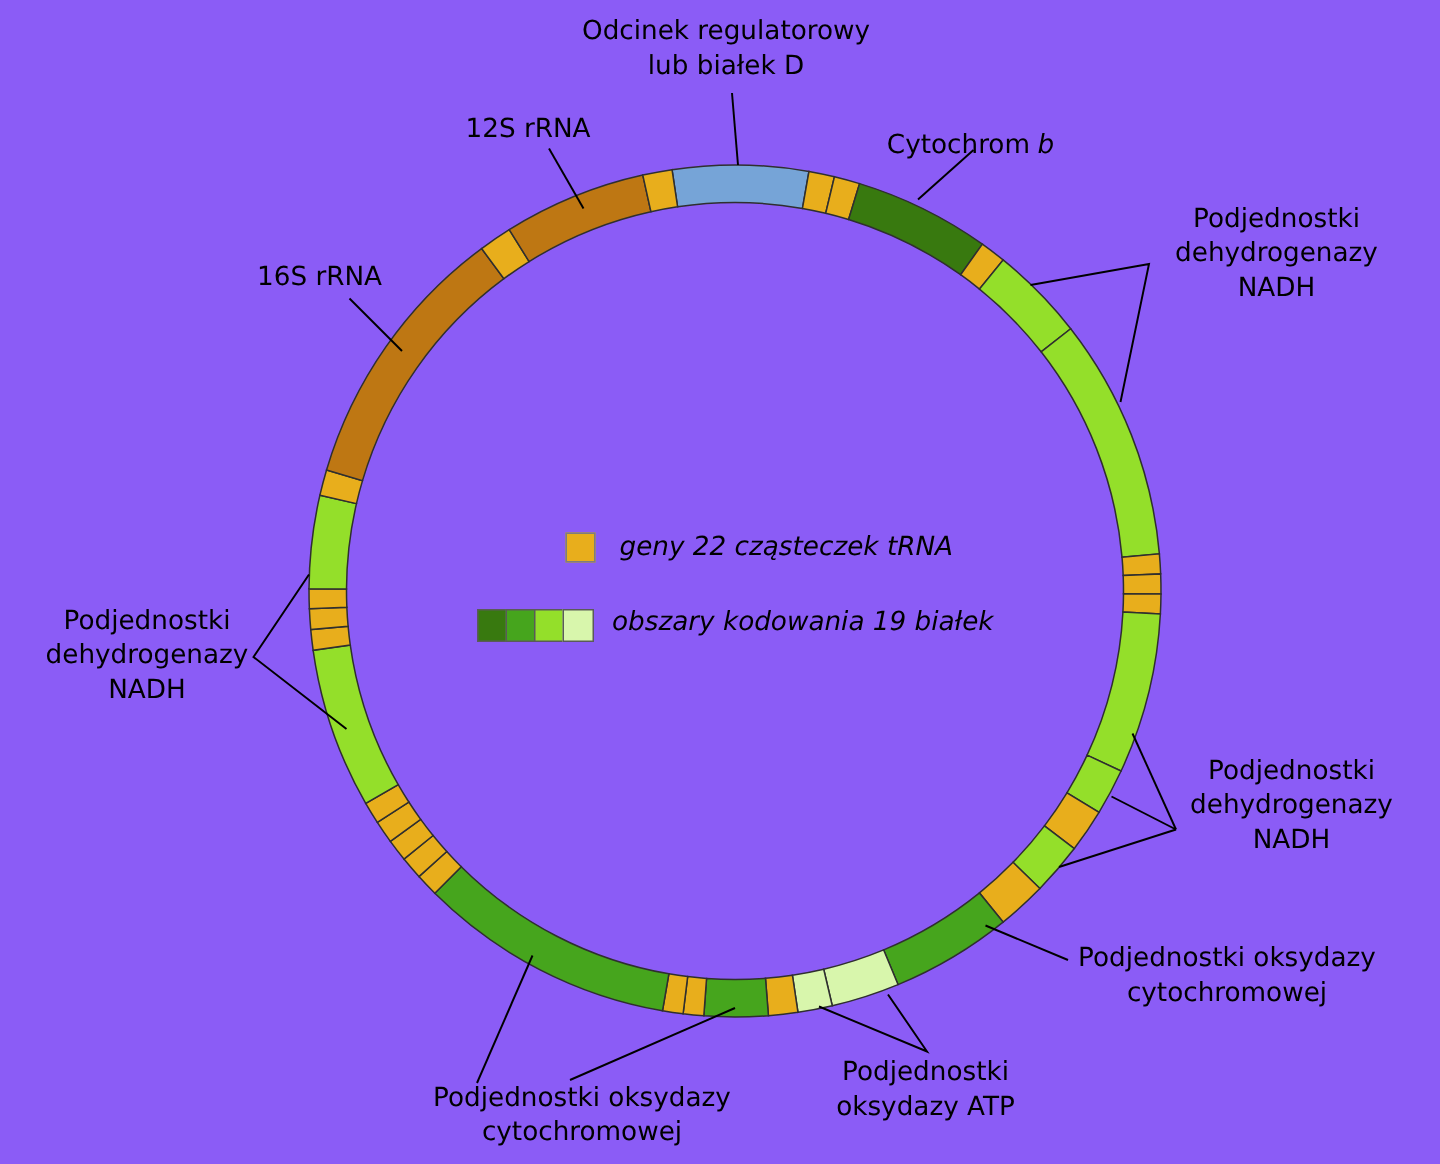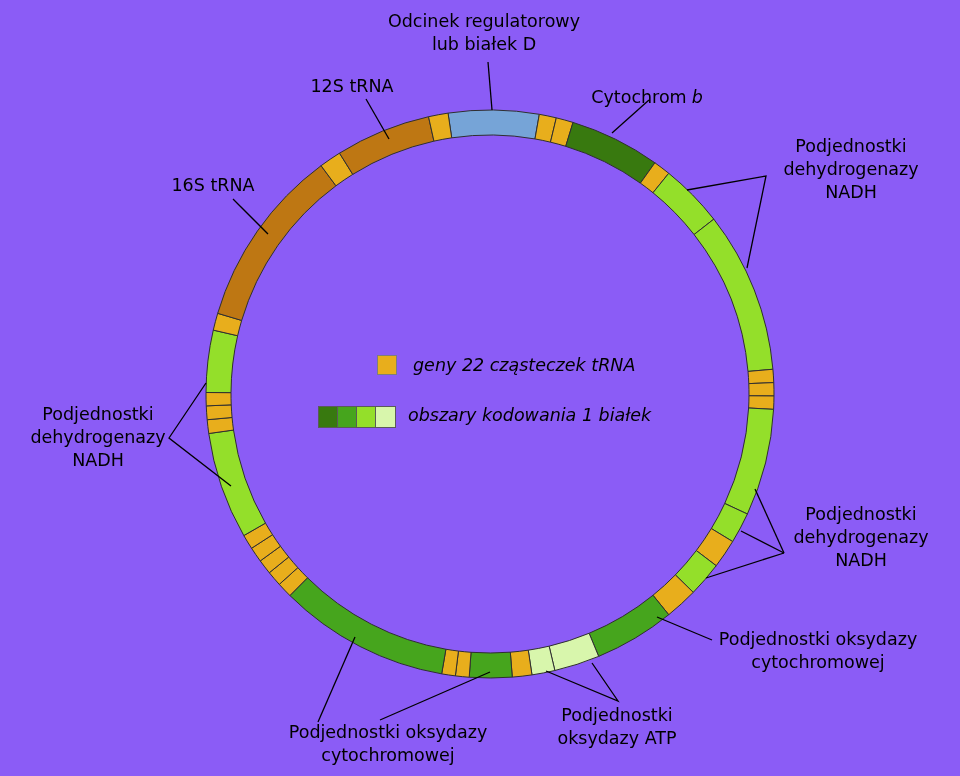--- a/index.html
+++ b/index.html
@@ -75,35 +75,35 @@
         <polyline points="490,672 380,720" fill="none" stroke="#000" stroke-width="1.3"></polyline>
       </g>
 </svg>
 
 <div class="lbl" style="left:484px;top:10px">
   <div>Odcinek regulatorowy</div>
   <div>lub białek D</div>
 </div>
 
 <div class="lbl" style="left:352px;top:75px">
-  <div>12S tRNA</div>
+  <div>12S rRNA</div>
 </div>
 
 <div class="lbl" style="left:647px;top:86px">
   <span>Cytochrom</span><span class="it">b</span>
 </div>
 
 <div class="lbl" style="left:851px;top:135px">
   <div>Podjednostki</div>
   <div>dehydrogenazy</div>
   <div>NADH</div>
 </div>
 
 <div class="lbl" style="left:213px;top:174px">
-  <div>16S tRNA</div>
+  <div>16S rRNA</div>
 </div>
 
 <div class="lbl" style="left:98px;top:403px">
   <div>Podjednostki</div>
   <div>dehydrogenazy</div>
   <div>NADH</div>
 </div>
 
 <div class="lbl" style="left:861px;top:503px">
   <div>Podjednostki</div>
@@ -126,15 +126,15 @@
   <div>cytochromowej</div>
 </div>
 
 <div class="swatch" id="legend-trna-swatch" style="background: rgb(232, 174, 28);"></div>
 <div class="legend-text" style="left:413px;top:354px">geny 22 cząsteczek tRNA</div>
 
 <div class="bar-cell" style="left: 318px; background: rgb(56, 121, 15);"></div>
 <div class="bar-cell" style="left: 337px; background: rgb(70, 165, 29);"></div>
 <div class="bar-cell" style="left: 356px; background: rgb(148, 223, 42);"></div>
 <div class="bar-cell" style="left: 375px; background: rgb(216, 246, 172);"></div>
-<div class="legend-text" style="left:408px;top:404px">obszary kodowania 1 białek</div>
+<div class="legend-text" style="left:408px;top:404px">obszary kodowania 19 białek</div>
 
 </div>
 
 </body></html>

